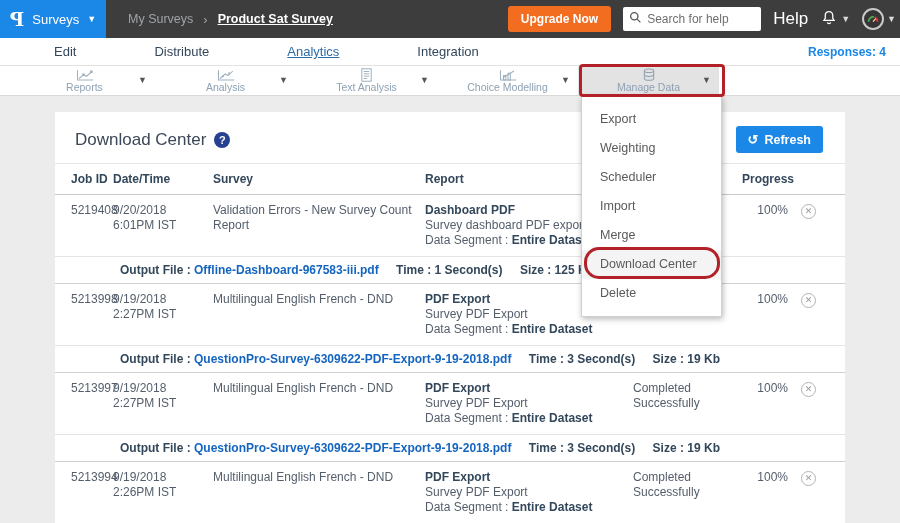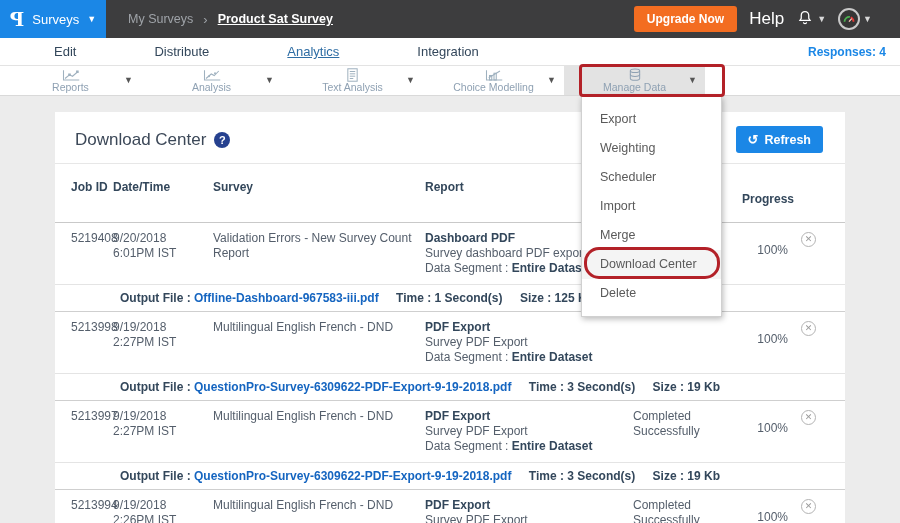--- a/index.html
+++ b/index.html
@@ -9,37 +9,37 @@
   
   .topbar { height:38px; background:#3d3d3e; display:flex; align-items:center; position:relative; z-index:10; }
   .brand { width:106px; height:38px; background:#1b87e6; color:#fff; display:flex; align-items:center; padding:0 10px; gap:8px; cursor:pointer; }
   .logo { font-weight:bold; font-size:19px; transform:scaleX(-1); display:inline-block; font-family:"DejaVu Serif", serif; }
   .brand-label { font-size:13px; }
   .caret { font-size:9px; }
   .breadcrumb { margin-left:22px; display:flex; align-items:center; gap:10px; font-size:12.5px; }
   .bc-parent { color:#9fa3a8; cursor:pointer; }
   .bc-sep { color:#9fa3a8; font-size:13px; }
   .bc-current { color:#fff; font-weight:bold;text-decoration:underline; }
-  .topbar-right { margin-left:auto; display:flex; align-items:center; gap:12px; padding-right:28px; }
+  .topbar-right { margin-left:auto; display:flex; align-items:center; gap:12px; padding-right:4px; }
   .upgrade { background:#f36d21; color:#fff; border:none; border-radius:3px; font-weight:bold; font-size:12px; padding:6px 13px; cursor:pointer; font-family:inherit; }
   .search { background:#fff; border-radius:2px; height:24px; width:138px; display:flex; align-items:center; padding:0 6px; gap:5px; }
   .search input { border:none; outline:none; width:100%; font-size:12px; font-family:inherit; color:#333; }
   .search input::placeholder { color:#6f6f6f; }
   .help-link { color:#fff; font-size:17px; cursor:pointer; }
   .icon-wrap { display:flex; align-items:center; gap:3px; cursor:pointer; color:#d8d8d8; }
   .avatar { width:22px; height:22px; border-radius:50%; background:#353535; border:2px solid #c9c9c9; position:relative; overflow:hidden; }
 
   
   .nav { height:28px; background:#fff; display:flex; align-items:center; padding:0 14px; gap:38px; border-bottom:1px solid #e3e3e3; position:relative; z-index:10; }
   .nav-item { font-size:13px; font-weight:normal; color:#33475b; cursor:pointer;padding-left:40px; }
   .nav-item.active { color:#2e6da4; text-decoration:underline; }
   .nav-right { margin-left:auto; color:#1b87e6; font-weight:bold; font-size:12px; }
 
   
-  .toolbar { height:30px; background:#fff; border-bottom:1px solid #d9d9d9; display:flex; position:relative; z-index:10; }
+  .toolbar { height:30px; background:#fff; border-bottom:1px solid #d9d9d9; display:flex; padding-left:14px; position:relative; z-index:10; }
   .tool-group { width:141px; display:flex; align-items:center; position:relative; cursor:pointer; }
   .tool-center { flex:1; display:flex; flex-direction:column; align-items:center; justify-content:center; gap:0; }
   .tool-label { font-size:10.5px; color:#8fa1b3; margin-top:-1px; }
   .tool-caret { position:absolute; right:8px; top:9px; font-size:9px; color:#555; }
   .tool-group.highlight { background:#e3e3e3; }
   .tool-icon svg { display:block; }
 
   
   .annot { position:absolute; border:3px solid #b32128; pointer-events:none; z-index:60; }
   .annot-managedata { left:579px; top:64px; width:146px; height:33px; border-radius:4px; }
@@ -53,29 +53,29 @@
   
   .page { position:absolute; left:0; right:0; top:96px; bottom:0; background:#ececec; }
   .card { position:absolute; left:55px; top:16px; width:790px; height:520px; background:#fff; }
   .card-head { display:flex; align-items:center; padding:14px 22px 10px 20px; }
   .page-title { font-size:17px; color:#3c4858; }
   .help-circle { width:16px; height:16px; border-radius:50%; background:#26418f; color:#fff; font-size:11px; font-weight:bold; display:inline-flex; align-items:center; justify-content:center; margin-left:8px; cursor:pointer; }
   .refresh { margin-left:auto; background:#1b87e6; border:none; color:#fff; border-radius:3px; font-size:12.5px; font-weight:bold; padding:6px 12px; display:flex; align-items:center; gap:6px; cursor:pointer; font-family:inherit; }
   .refresh .ricon { font-size:13px; font-weight:bold; }
 
   
-  .grid-row { display:grid; grid-template-columns:42px 100px 212px 208px 105px 60px 1fr; padding:8px 16px; column-gap:0; }
+  .grid-row { display:grid; grid-template-columns:42px 100px 212px 208px 105px 60px 1fr; padding:0 16px; column-gap:0; }
   .thead { border-top:1px solid #e7e7e7; border-bottom:1px solid #c9c9c9; }
   .thead > div { font-weight:bold; color:#33475b; font-size:12px; padding:8px 4px 8px 0; }
   .thead .col-progress { text-align:right; }
   .job-row { padding-top:8px; padding-bottom:8px; line-height:15px; }
   .job-row > div { padding-right:10px; }
   .cell-report .rpt-title { font-weight:bold; color:#33475b; }
   .cell-report b, .out-row b { color:#33475b; }
-  .col-progress { text-align:right;margin-top:12px; }
+  .col-progress { text-align:right; }
   .cancel-cell { text-align:center; }
   .cancel-icon { display:inline-block; width:15px; height:15px; border:1px solid #b3b3b3; border-radius:50%; color:#9a9a9a; font-size:9px; line-height:13px; text-align:center; cursor:pointer; }
   .out-row { border-top:1px solid #e4e4e4; border-bottom:1px solid #cfcfcf; padding:6px 16px 6px 65px; font-weight:bold; color:#33475b; }
   .out-row .flink { color:#1565c0; cursor:pointer; }
   .out-row .gap { display:inline-block; width:14px; }
   .status-cell { color:#545e6b; }
 </style>
 </head>
 <body>
 
@@ -85,20 +85,29 @@
     <span class="brand-label">Surveys</span>
     <span class="caret">▼</span>
   </div>
   <div class="breadcrumb">
     <span class="bc-parent">My Surveys</span>
     <span class="bc-sep">›</span>
     <span class="bc-current">Product Sat Survey</span>
   </div>
   <div class="topbar-right">
     <button class="upgrade">Upgrade Now</button>
+    <div class="search">
+      <span>
+        <svg width="13" height="13" viewBox="0 0 16 16">
+            <circle cx="6.5" cy="6.5" r="4.5" fill="none" stroke="#555" stroke-width="1.6"></circle>
+            <line x1="10" y1="10" x2="14" y2="14" stroke="#555" stroke-width="1.6"></line>
+          </svg>
+      </span>
+      <input placeholder="Search for help" style="">
+    </div>
     <span class="help-link">Help</span>
     <span class="icon-wrap">
       <span>
         <svg width="18" height="18" viewBox="0 0 24 24" fill="none" stroke="#fff" stroke-width="1.7">
             <path d="M12 3.5c-3 0-5 2.3-5 5.3v3.7l-1.7 2.6h13.4L17 12.5V8.8c0-3-2-5.3-5-5.3z"></path>
             <path d="M10 17.5a2 2 0 0 0 4 0"></path>
           </svg>
       </span>
       <span class="caret">▼</span>
     </span>

